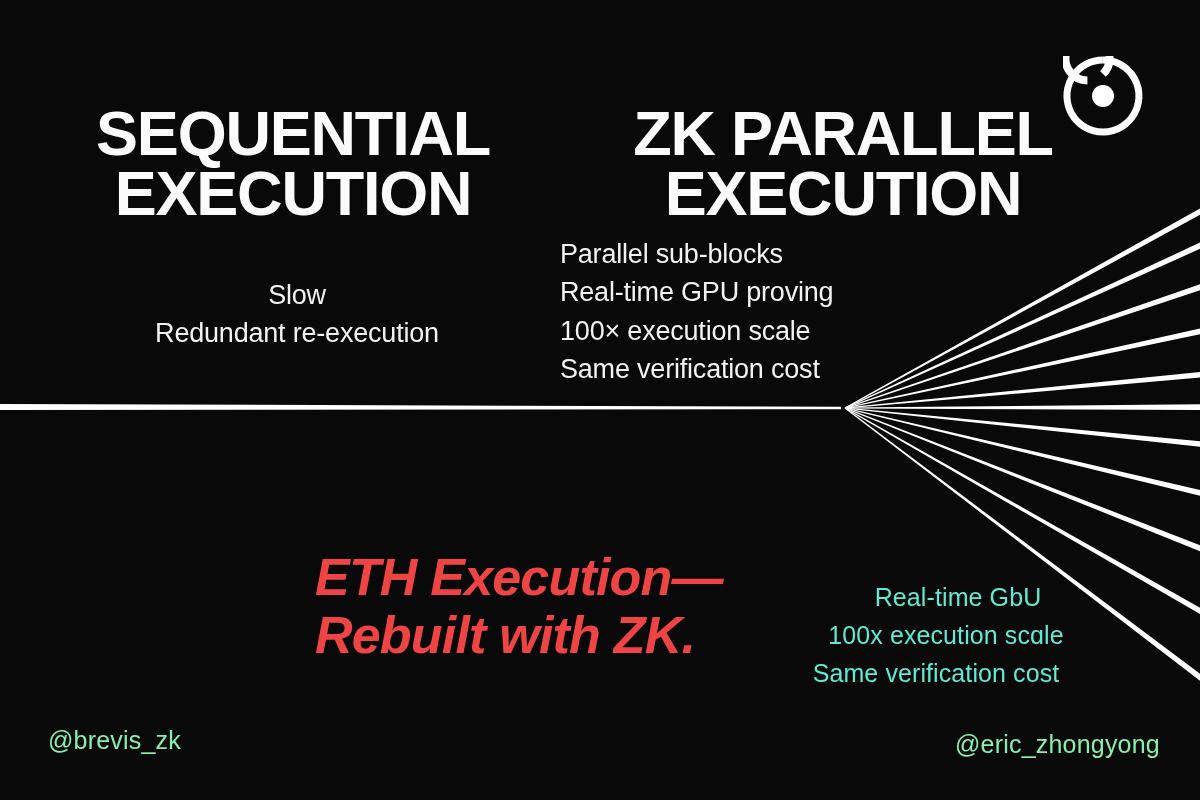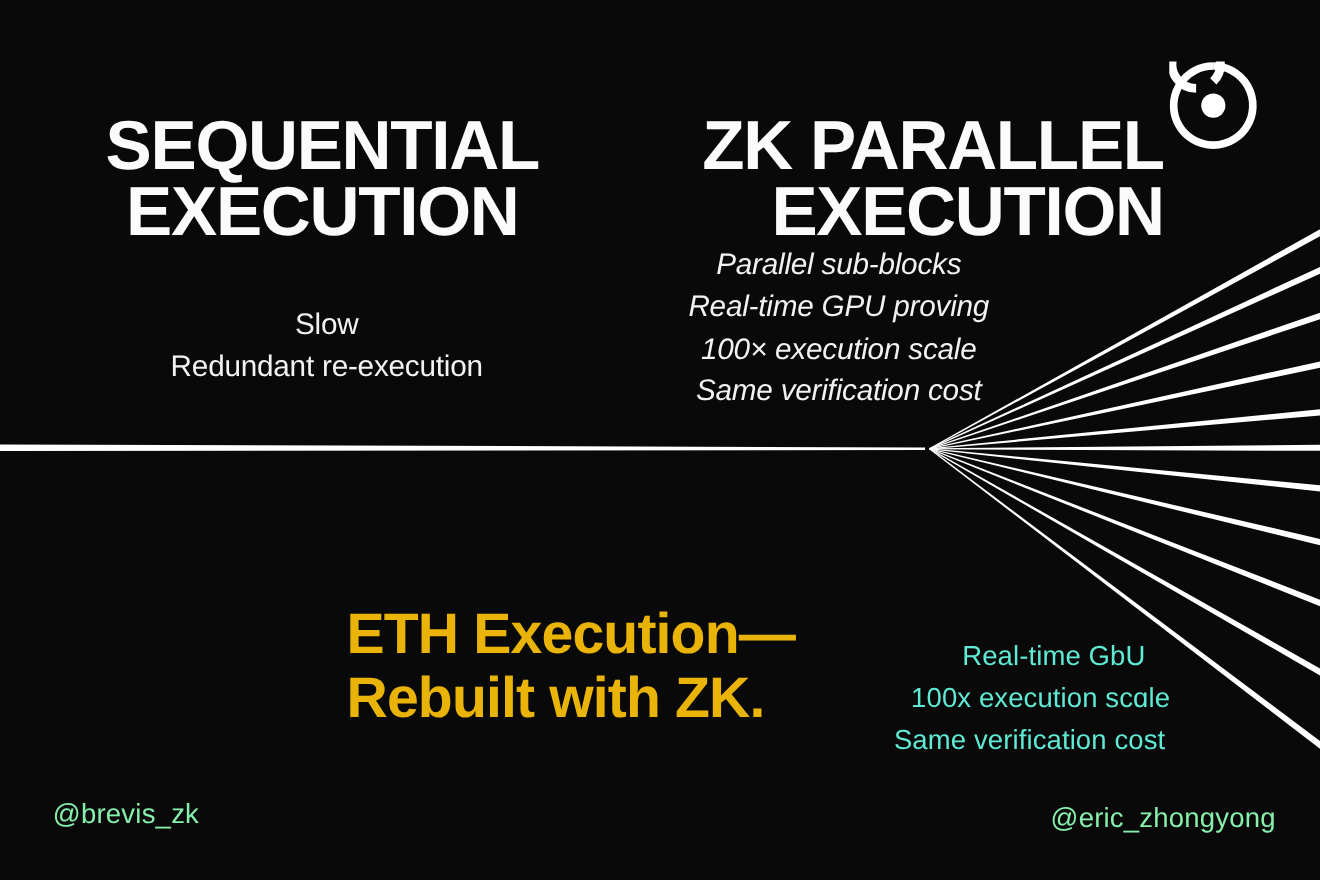--- a/index.html
+++ b/index.html
@@ -47,21 +47,21 @@
   }
   #title-left {
     left: 88px;
     top: 62px;
     text-align: center;
     width: 410px;
   }
   #title-right {
     left: 628px;
     top: 62px;
-    text-align: right;
+    text-align: center;
     width: 430px;
   }
 
   
   .bullets {
     position: absolute;
     z-index: 3;
     color: #f2f2f2;
     font-size: 27px;
     line-height: 1.42;
@@ -69,46 +69,46 @@
     letter-spacing: -0.2px;
   }
   #bullets-left {
     left: 92px;
     top: 276px;
     width: 410px;
     text-align: center;
   }
   #bullets-right {
     left: 560px;
-    top: 221px;
+    top: 235px;
     width: 405px;
-    text-align: center;
-    font-style: italic;
+    text-align: left;
   }
   .bullets div {
     white-space: nowrap;
   }
   #bullets-right div {
     padding-right: 0px;
   }
 
   
   #headline {
     position: absolute;
     z-index: 3;
     left: 315px;
     top: 505px;
     width: 560px;
-    color: #eab308;
+    color: #ef4444;
     font-size: 52px;
     font-weight: 700;
     line-height: 1.12;
     letter-spacing: -0.8px;
     white-space: pre-line;
     text-align: left;
+    font-style: italic;
   }
 
   
   #ghost-block {
     position: absolute;
     z-index: 3;
     left: 780px;
     top: 578px;
     width: 320px;
     color: #5eead4;

